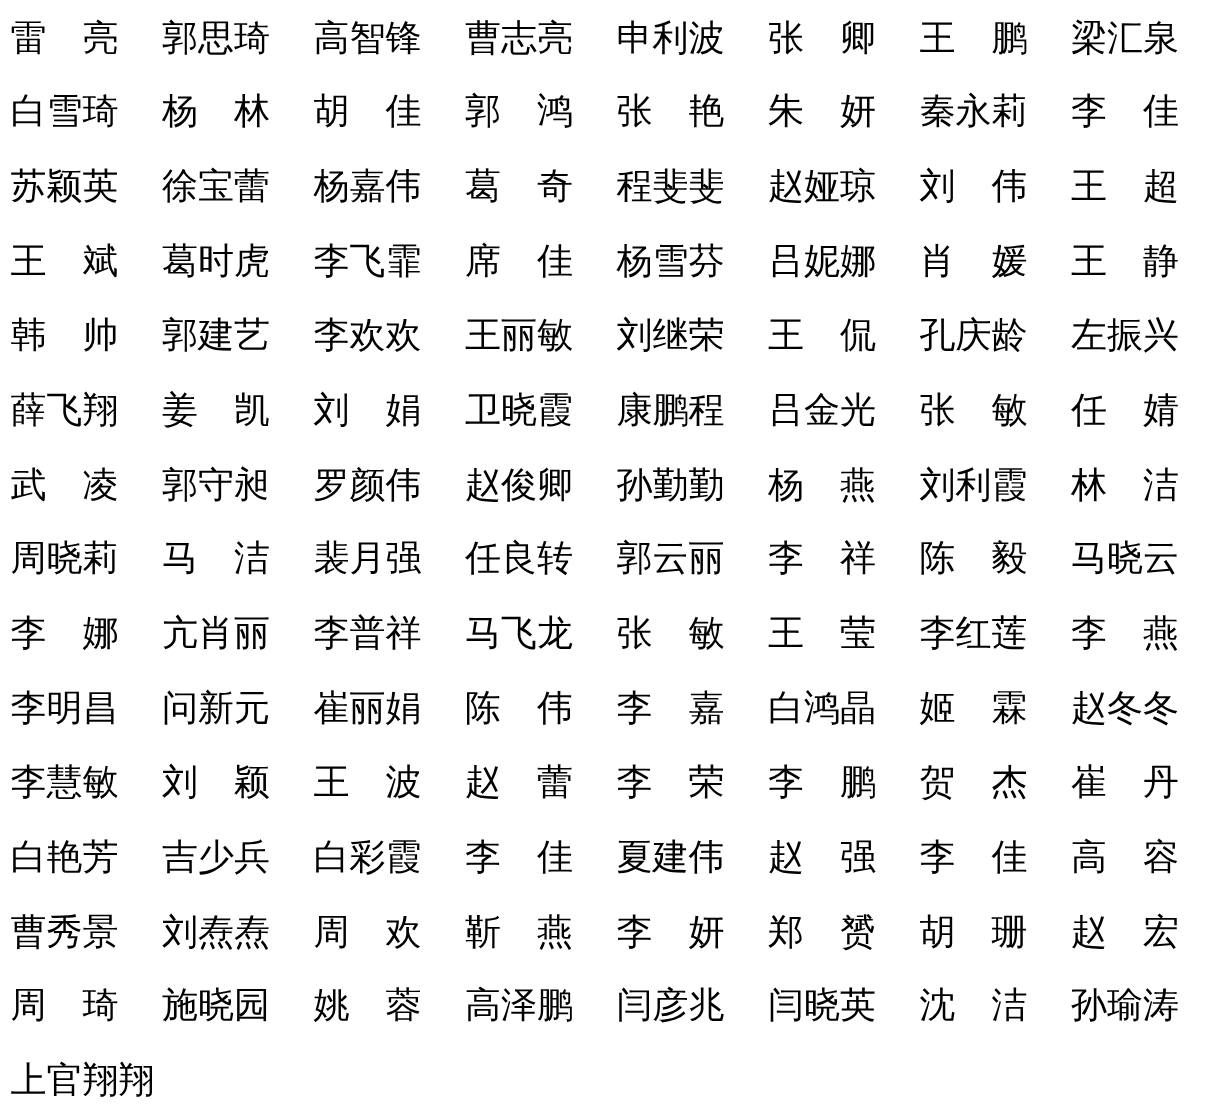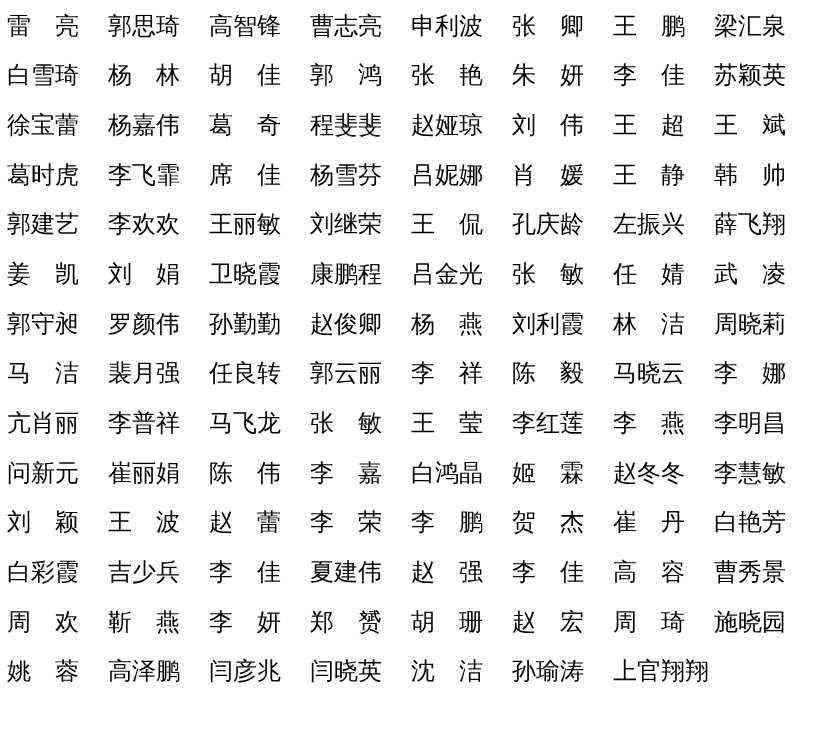--- a/index.html
+++ b/index.html
@@ -105,20 +105,23 @@
         <span>艳</span>
       </span>
     </div>
     <div class="name-cell">
       <span class="name two">
         <span>朱</span>
         <span>妍</span>
       </span>
     </div>
     <div class="name-cell">
+      <span class="name">秦永莉</span>
+    </div>
+    <div class="name-cell">
       <span class="name two">
         <span>李</span>
         <span>佳</span>
       </span>
     </div>
     <div class="name-cell">
       <span class="name">苏颖英</span>
     </div>
     <div class="name-cell">
       <span class="name">徐宝蕾</span>
@@ -258,24 +261,24 @@
         <span>凌</span>
       </span>
     </div>
     <div class="name-cell">
       <span class="name">郭守昶</span>
     </div>
     <div class="name-cell">
       <span class="name">罗颜伟</span>
     </div>
     <div class="name-cell">
+      <span class="name">赵俊卿</span>
+    </div>
+    <div class="name-cell">
       <span class="name">孙勤勤</span>
-    </div>
-    <div class="name-cell">
-      <span class="name">赵俊卿</span>
     </div>
     <div class="name-cell">
       <span class="name two">
         <span>杨</span>
         <span>燕</span>
       </span>
     </div>
     <div class="name-cell">
       <span class="name">刘利霞</span>
     </div>
@@ -429,24 +432,24 @@
     <div class="name-cell">
       <span class="name two">
         <span>崔</span>
         <span>丹</span>
       </span>
     </div>
     <div class="name-cell">
       <span class="name">白艳芳</span>
     </div>
     <div class="name-cell">
+      <span class="name">吉少兵</span>
+    </div>
+    <div class="name-cell">
       <span class="name">白彩霞</span>
-    </div>
-    <div class="name-cell">
-      <span class="name">吉少兵</span>
     </div>
     <div class="name-cell">
       <span class="name two">
         <span>李</span>
         <span>佳</span>
       </span>
     </div>
     <div class="name-cell">
       <span class="name">夏建伟</span>
     </div>
@@ -463,20 +466,23 @@
       </span>
     </div>
     <div class="name-cell">
       <span class="name two">
         <span>高</span>
         <span>容</span>
       </span>
     </div>
     <div class="name-cell">
       <span class="name">曹秀景</span>
+    </div>
+    <div class="name-cell">
+      <span class="name">刘焘焘</span>
     </div>
     <div class="name-cell">
       <span class="name two">
         <span>周</span>
         <span>欢</span>
       </span>
     </div>
     <div class="name-cell">
       <span class="name two">
         <span>靳</span>

